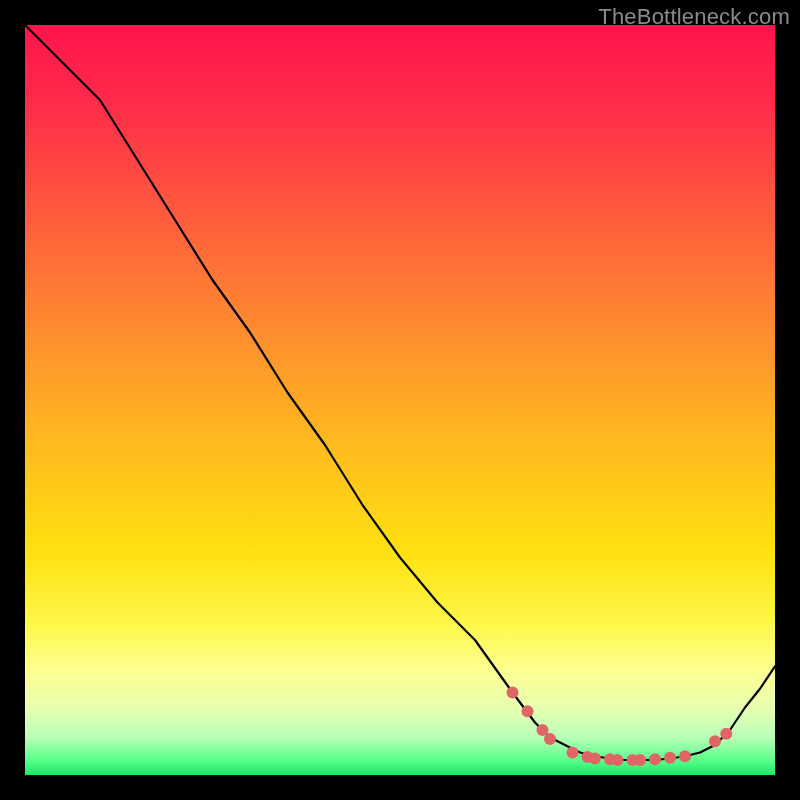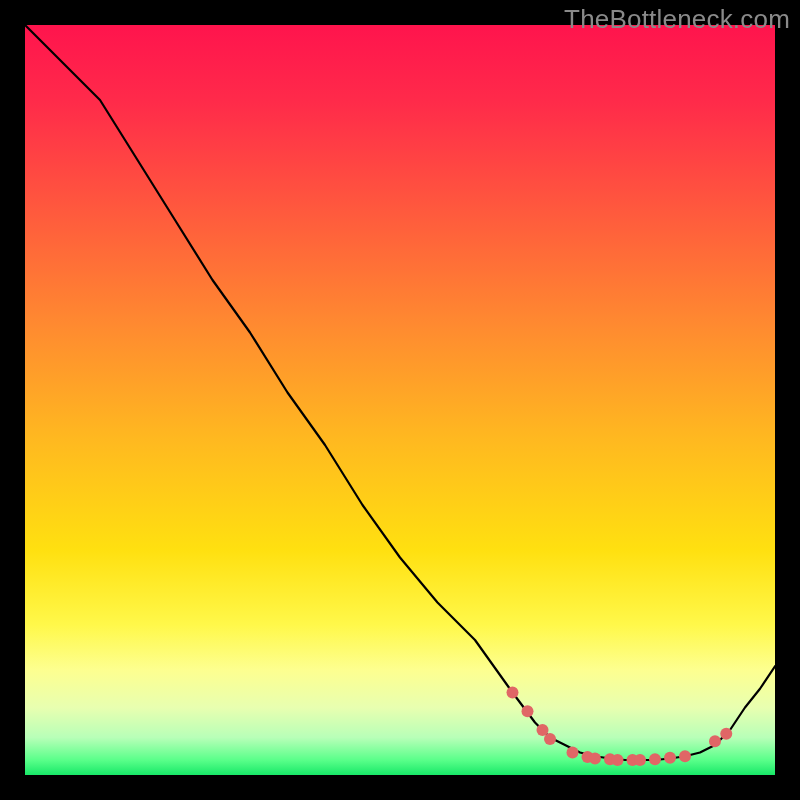--- a/index.html
+++ b/index.html
@@ -15,21 +15,21 @@
     position: relative;
     width: 800px;
     height: 800px;
     background: #000;
   }
   .watermark {
     position: absolute;
     top: 4px;
     right: 10px;
     color: #8a8a8a;
-    font-size: 26px;
+    font-size: 22px;
     font-weight: 500;
     letter-spacing: 0.2px;
     z-index: 20;
     user-select: none;
   }
   .plot-area {
     position: absolute;
     left: 25px;
     top: 25px;
     width: 750px;

